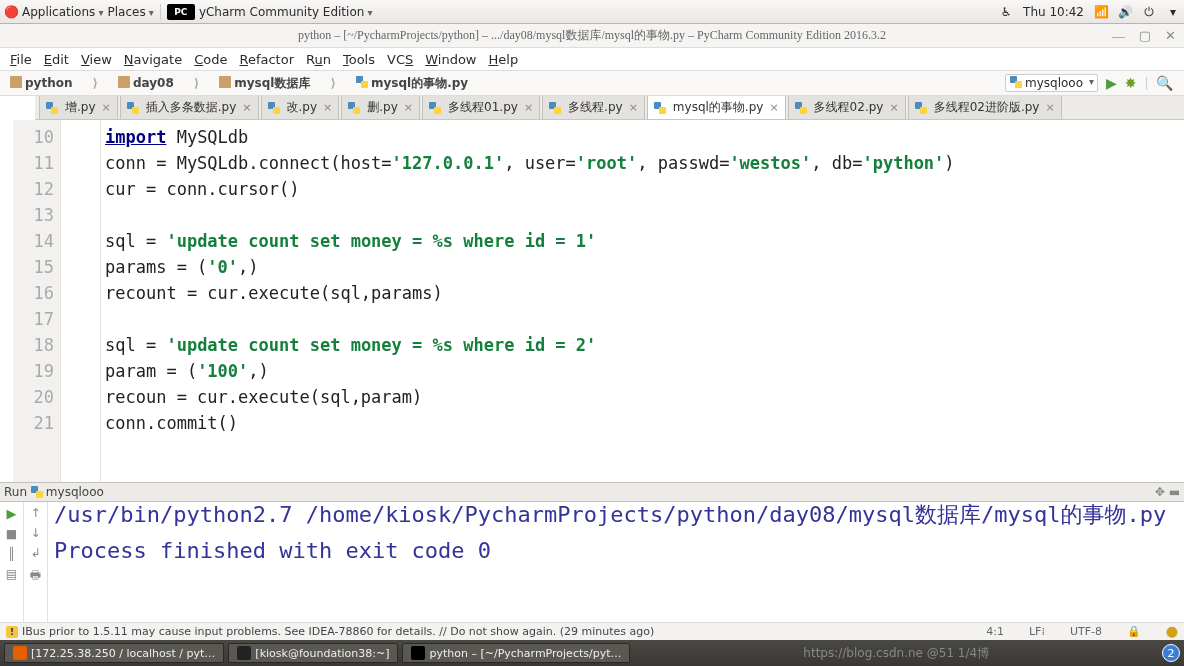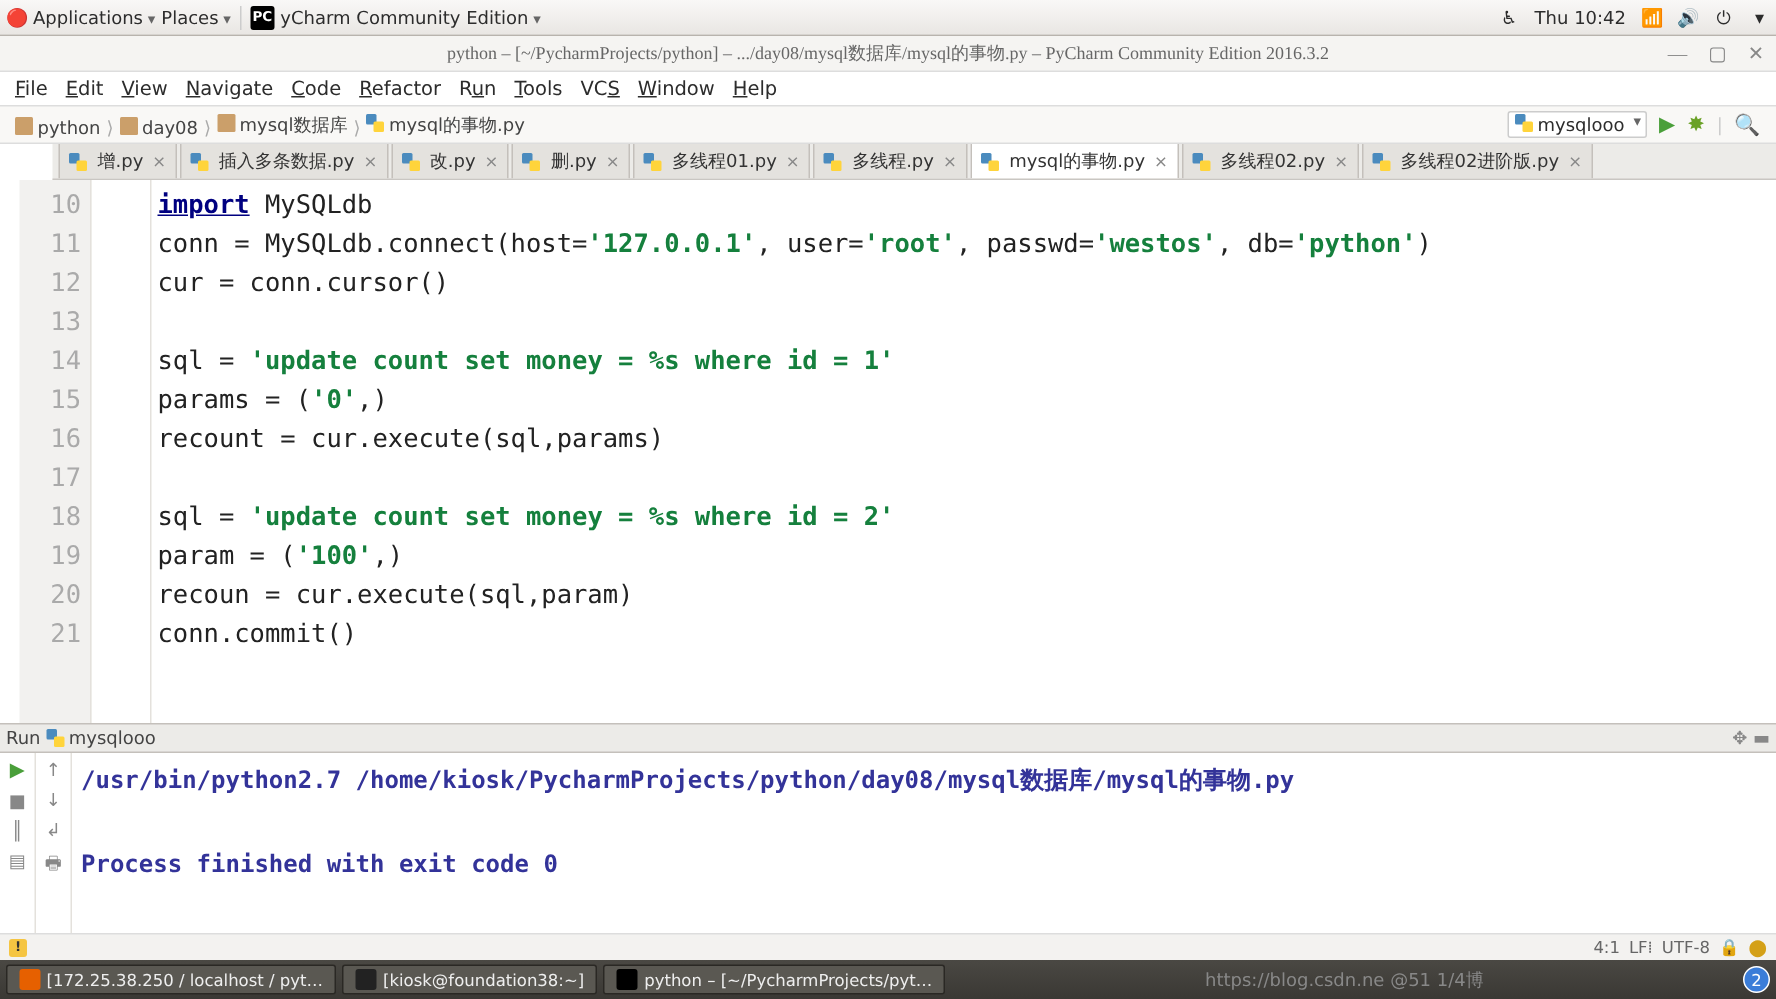--- a/index.html
+++ b/index.html
@@ -3,36 +3,36 @@
 <meta charset="utf-8">
 <style>
 * { box-sizing: border-box; margin: 0; padding: 0; }
 body { font-family: "DejaVu Sans", Arial, sans-serif; font-size: 12px; color: #2c2c2c; background: #fff; width: 1184px; height: 666px; overflow: hidden; display: flex; flex-direction: column; }
 
 
 .sysbar { height: 24px; background: linear-gradient(#f9f8f7,#e9e6e3); border-bottom: 1px solid #b8b3ad; display: flex; align-items: center; padding: 0 4px; font-size: 12px; }
 .sysbar .left { display: flex; align-items: center; gap: 4px; }
 .sysbar .right { margin-left: auto; display: flex; align-items: center; gap: 10px; }
 .sysbar .drop::after { content: " ▾"; font-size: 10px; color: #666; }
-.sysbar .pc-icon { width: 16px; height: 16px; background: #000; color: #fff; font-size: 9px; font-weight: bold; display: inline-flex; align-items: center; justify-content: center; border-radius: 2px; }
+.sysbar .pc-icon { width: 28px; height: 16px; background: #000; color: #fff; font-size: 9px; font-weight: bold; display: inline-flex; align-items: center; justify-content: center; border-radius: 2px; }
 .sysbar .sep { width: 1px; height: 16px; background: #ccc; margin: 0 2px; }
 .ico { display: inline-block; width: 14px; text-align: center; }
 
 
 .wtitle { height: 24px; display: flex; align-items: center; justify-content: center; background: #f5f4f2; border-bottom: 1px solid #ddd; position: relative; color: #666; font-size: 12px; font-family: Liberation Serif, serif; }
 .wtitle .wbtns { position: absolute; right: 8px; display: flex; gap: 14px; color: #888; font-size: 13px; }
 
 
 .menubar { height: 22px; display: flex; align-items: center; padding: 0 6px; gap: 4px; font-size: 13px; }
 .menubar span { padding: 0 4px; }
 .menubar span u { text-decoration: underline; }
 
 
 .toolrow { height: 26px; display: flex; align-items: center; padding: 0 4px; border-top: 1px solid #ddd; border-bottom: 1px solid #ddd; background: #f9f8f6; font-size: 12px; }
-.crumb { display: flex; align-items: flex-end; gap: 2px; padding: 0 6px; color: #444; }
+.crumb { display: flex; align-items: center; gap: 18px; padding: 0 6px; color: #444; font-weight: bold; }
 .crumb .sep2 { color: #aaa; padding: 0 2px; }
 .fico { width: 12px; height: 12px; display: inline-block; background: #cb9f6a; border-radius: 1px; margin-right: 3px; vertical-align: -1px; }
 .pyico { width: 12px; height: 12px; display: inline-block; position: relative; margin-right: 3px; vertical-align: -1px; }
 .pyico::before { content: ""; position: absolute; left: 0; top: 0; width: 7px; height: 7px; background: #4b8bbe; border-radius: 1px; }
 .pyico::after { content: ""; position: absolute; right: 0; bottom: 0; width: 7px; height: 7px; background: #ffd43b; border-radius: 1px; }
 .toolrow .rtools { margin-left: auto; display: flex; align-items: center; gap: 8px; padding-right: 6px; }
 .cfgsel { border: 1px solid #ccc; background: #fff; padding: 1px 14px 1px 4px; font-size: 12px; border-radius: 2px; position: relative; }
 .cfgsel::after { content: "▾"; position: absolute; right: 3px; top: 1px; font-size: 10px; color: #666; }
 .runbtn { color: #4a9f3a; font-size: 14px; }
 .bugbtn { color: #6aa126; font-size: 14px; }
@@ -54,26 +54,26 @@
 
 
 .runhdr { height: 20px; display: flex; align-items: center; background: #ecebe8; border-top: 1px solid #c4c0bb; border-bottom: 1px solid #c4c0bb; padding: 0 4px; font-size: 12px; color: #444; }
 .runhdr .spacer { flex: 1; }
 .runhdr .hset { color: #888; }
 .runpanel { height: 120px; display: flex; background: #fff; }
 .runleft { width: 24px; display: flex; flex-direction: column; align-items: center; gap: 6px; padding: 4px 0; border-right: 1px solid #e4e1dc; }
 .runleft .gbtn { color: #4a9f3a; font-size: 13px; }
 .runleft .sbtn { color: #888; font-size: 12px; }
 .runmid { width: 24px; display: flex; flex-direction: column; align-items: center; gap: 6px; padding: 4px 0; border-right: 1px solid #e4e1dc; color: #888; font-size: 12px; }
-.runout { flex: 1; font-family: "DejaVu Sans Mono", monospace; font-size: 16px; line-height: 28px; padding: 4px 6px; color: #333399; white-space: pre; font-weight: bold; }
+.runout { flex: 1; font-family: "DejaVu Sans Mono", monospace; font-size: 22px; line-height: 18px; padding: 4px 6px; color: #333399; white-space: pre; }
 
 
 .notice { height: 18px; background: #f3f2f0; border-top: 1px solid #ddd; display: flex; align-items: center; padding: 0 6px; font-size: 11px; color: #444; }
 .notice .yicon { width: 12px; height: 12px; background: #f5c542; border-radius: 2px; margin-right: 4px; display: inline-flex; align-items: center; justify-content: center; color: #333; font-size: 9px; font-weight: bold; }
-.notice .rstat { margin-left: auto; display: flex; gap: 6px; color: #666; align-items: center; }
+.notice .rstat { margin-left: auto; display: flex; gap: 25px; color: #666; align-items: center; }
 
 
 .taskbar { height: 26px; background: linear-gradient(#4a4843,#3a3834); display: flex; align-items: center; padding: 0 4px; gap: 4px; color: #ddd; font-size: 11px; }
 .taskbtn { background: #5a5852; border: 1px solid #2a2824; border-radius: 2px; padding: 2px 8px; display: flex; align-items: flex-end; gap: 4px; color: #eee; }
 .taskbtn .tico { width: 14px; height: 14px; background: #888; border-radius: 2px; display: inline-block; }
 .taskbtn.ff .tico { background: #e66000; }
 .taskbtn.term .tico { background: #222; }
 .taskbtn.pc .tico { background: #000; }
 .taskbar .rb { margin-left: auto; width: 18px; height: 18px; background: #3b7dd8; border-radius: 50%; color: #fff; display: flex; align-items: center; justify-content: center; font-size: 11px; border: 1px solid #fff; }
 </style>
@@ -239,20 +239,21 @@
     <span>↲</span>
     <span>🖶</span>
   </div>
   <div class="runout"><span>/usr/bin/python2.7 /home/kiosk/PycharmProjects/python/day08/mysql数据库/mysql的事物.py</span>
 <span></span>
 <span>Process finished with exit code 0</span></div>
 </div>
 
 <div class="notice">
   <span class="yicon">!</span>
+  <span>IBus prior to 1.5.11 may cause input problems. See IDEA-78860 for details. // Do not show again. (29 minutes ago)</span>
   <div class="rstat">
     <span>4:1</span>
     <span>LF⁞</span>
     <span>UTF-8</span>
     <span>🔒</span>
     <span style="color:#d4a017">⬤</span>
   </div>
 </div>
 
 <div class="taskbar">

